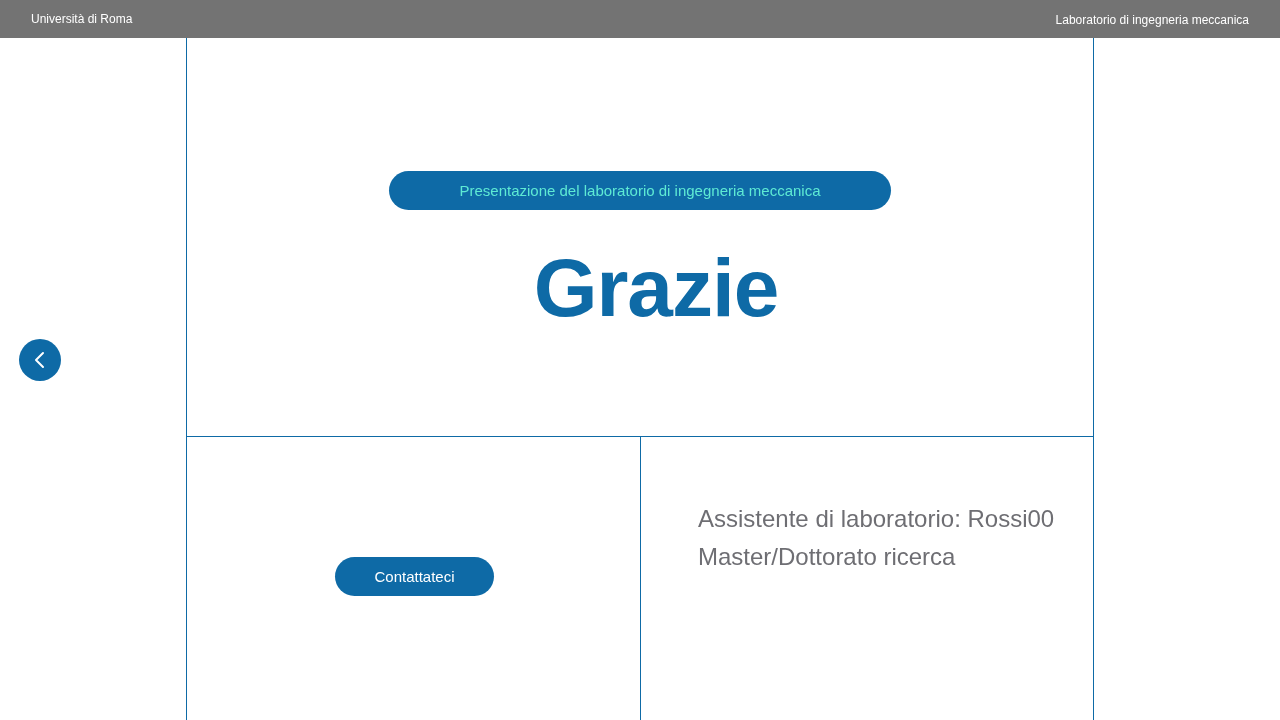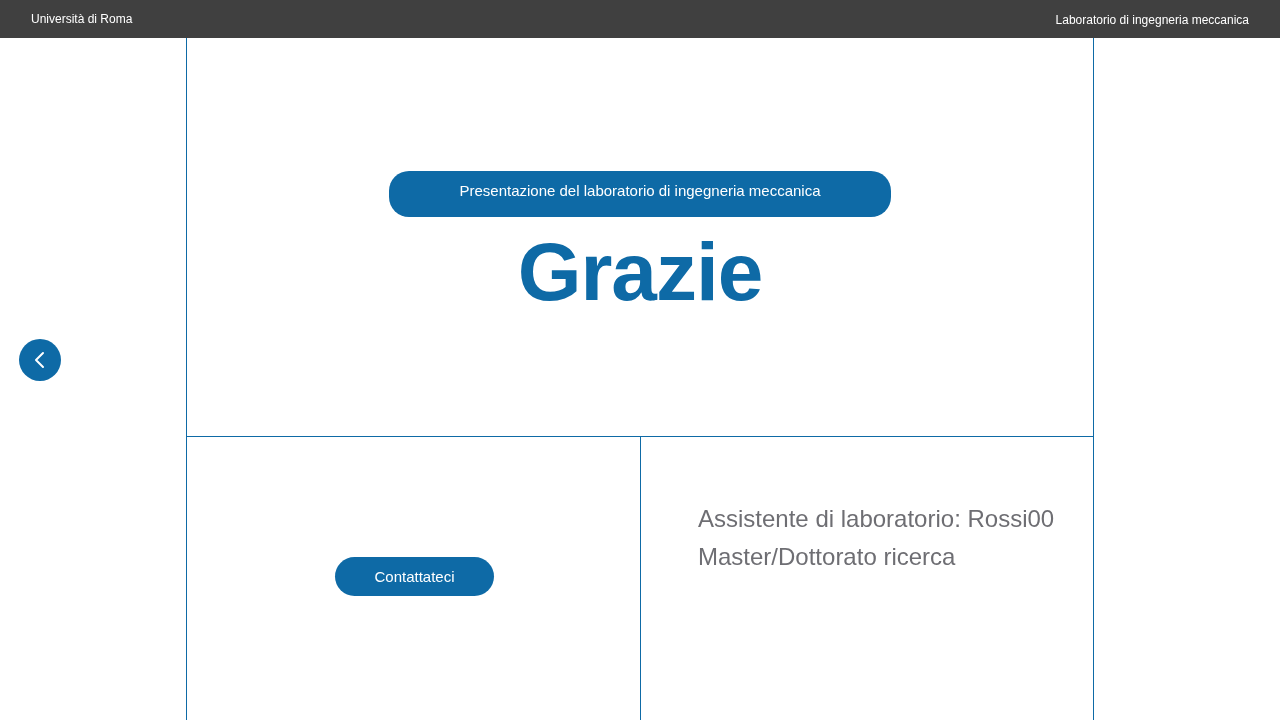--- a/index.html
+++ b/index.html
@@ -9,21 +9,21 @@
       height: 720px;
       overflow: hidden;
       background: #ffffff;
       font-family: "Liberation Sans", "DejaVu Sans", sans-serif;
     }
     .topbar {
       position: absolute;
       left: 0; top: 0;
       width: 1280px;
       height: 38px;
-      background: #404040;
+      background: #737373;
       color: #ffffff;
       font-size: 12px;
     }
     .topbar .left {
       position: absolute;
       left: 31px;
       top: 12px;
     }
     .topbar .right {
       position: absolute;
@@ -45,24 +45,24 @@
       left: 0; top: 0;
       width: 906px;
       height: 398px;
       border-bottom: 1px solid #0e6aa6;
     }
     .pill {
       position: absolute;
       left: 202px;
       top: 133px;
       width: 502px;
-      height: 46px;
+      height: 39px;
       border-radius: 20px;
       background: #0e6aa6;
-      color: #ffffff;
+      color: #5eead4;
       font-size: 15px;
       line-height: 39px;
       text-align: center;
     }
     .big-title {
       position: absolute;
       left: 0;
       width: 906px;
       top: 186px;
       text-align: center;
@@ -145,21 +145,21 @@
 
 <button class="back-btn">
   <svg width="14" height="18" viewBox="0 0 14 18">
     <polyline points="10,2 3,9 10,16" fill="none" stroke="#ffffff" stroke-width="2" stroke-linecap="round" stroke-linejoin="round"></polyline>
   </svg>
 </button>
 
 <main class="frame">
   <section class="hero">
     <div class="pill">Presentazione del laboratorio di ingegneria meccanica</div>
-    <h1 class="big-title" style="margin:0;">Grazie</h1>
+    <h1 class="big-title" style="margin:16px;">Grazie</h1>
   </section>
 
   <section class="bottom-left">
     <button class="contact-btn">Contattateci</button>
   </section>
 
   <section class="bottom-right">
     <ul class="info-list">
       <li>Assistente di laboratorio: Rossi00</li>
       <li>Master/Dottorato ricerca</li>

